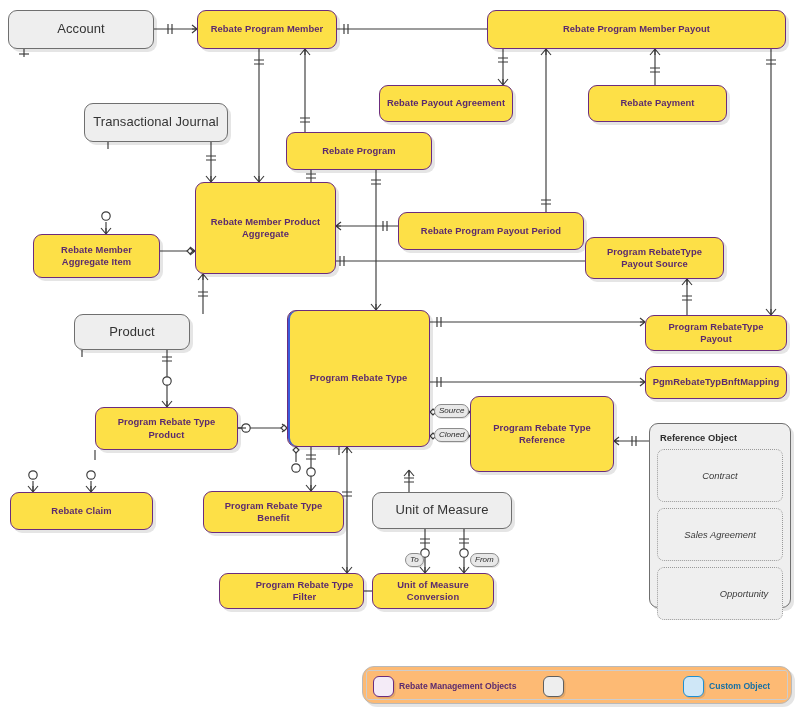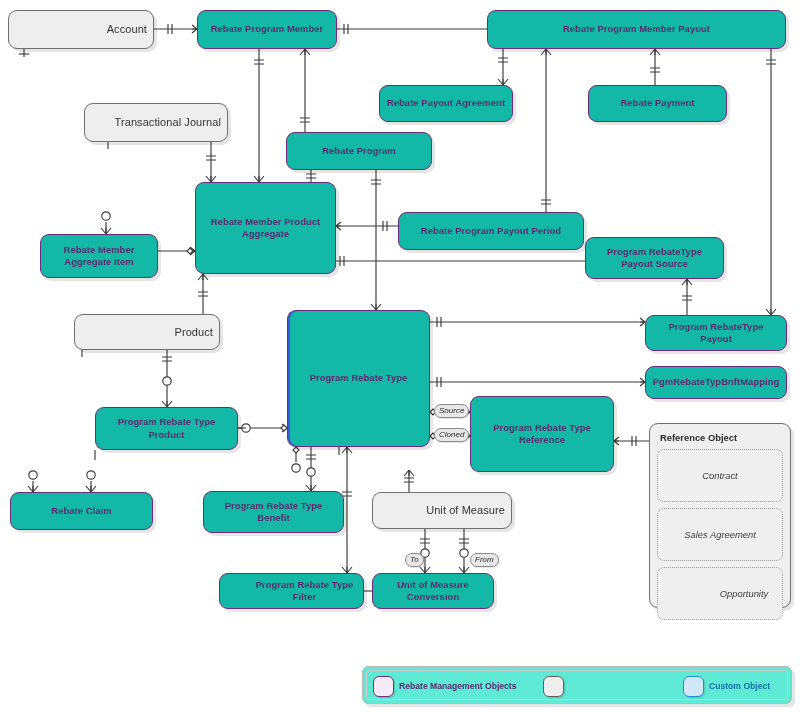--- a/index.html
+++ b/index.html
@@ -32,31 +32,30 @@
     text-align:center;
     font-size:9.4px;
     font-weight:bold;
     letter-spacing:.08px;
     line-height:1.28;
     padding:3px 6px;
     box-shadow:3px 3px 0 0 rgba(0,0,0,0.10);
     z-index:3;
   }
   .node.purple{
-    background:#14b8a6;
+    background:#fde047;
     border:1.6px solid #6b2c7e;
     color:#5b2a6e;
   }
   .node.gray{
     background:#eeeeee;
     border:1.6px solid #6f6f6f;
     color:#333333;
     font-weight:normal;
-    font-size:11px;
-    justify-content:flex-end;
+    font-size:13px;
   }
   .node.selected{
     box-shadow:3px 3px 0 0 rgba(0,0,0,0.10), inset 2px 0 0 0 #3b5bdb;
   }
   
   .refgroup{
     position:absolute;
     box-sizing:border-box;
     background:#efefef;
     border:1.6px solid #6f6f6f;
@@ -100,23 +99,23 @@
     white-space:nowrap;
     z-index:5;
     box-shadow:1px 1px 0 0 rgba(0,0,0,0.10);
   }
   
   #legend{
     position:absolute;
     box-sizing:border-box;
     left:362px; top:666px;
     width:430px; height:38px;
-    background:#5eead4;
+    background:#fdba74;
     border:1.4px solid #b9b9b9;
-    border-radius:6px;
+    border-radius:12px;
     box-shadow:3px 3px 0 0 rgba(0,0,0,0.10);
     display:flex;
     align-items:center;
     z-index:6;
   }
   #legend .outline{
     position:absolute;
     left:3px; top:3px; right:3px; bottom:3px;
     border:1px solid #cccccc;
     border-radius:3px;
@@ -331,33 +330,33 @@
   </div>
 
   <div class="node purple" style="left:286px;top:132px;width:146px;height:38px;">
     <span>Rebate Program</span>
   </div>
 
   <div class="node purple" style="left:195px;top:182px;width:141px;height:92px;">
     <span>Rebate Member Product Aggregate</span>
   </div>
 
-  <div class="node purple" style="left:40px;top:234px;width:118px;height:44px;">
+  <div class="node purple" style="left:33px;top:234px;width:127px;height:44px;">
     <span>Rebate Member Aggregate Item</span>
   </div>
 
   <div class="node purple" style="left:398px;top:212px;width:186px;height:38px;">
     <span>Rebate Program Payout Period</span>
   </div>
 
   <div class="node purple" style="left:585px;top:237px;width:139px;height:42px;">
     <span>Program RebateType Payout Source</span>
   </div>
 
-  <div class="node gray" style="left:74px;top:314px;width:146px;height:36px;">
+  <div class="node gray" style="left:74px;top:314px;width:116px;height:36px;">
     <span>Product</span>
   </div>
 
   <div class="node purple" style="left:645px;top:315px;width:142px;height:36px;">
     <span>Program RebateType Payout</span>
   </div>
 
   <div class="node purple selected" style="left:287px;top:310px;width:143px;height:137px;">
     <span>Program Rebate Type</span>
   </div>

